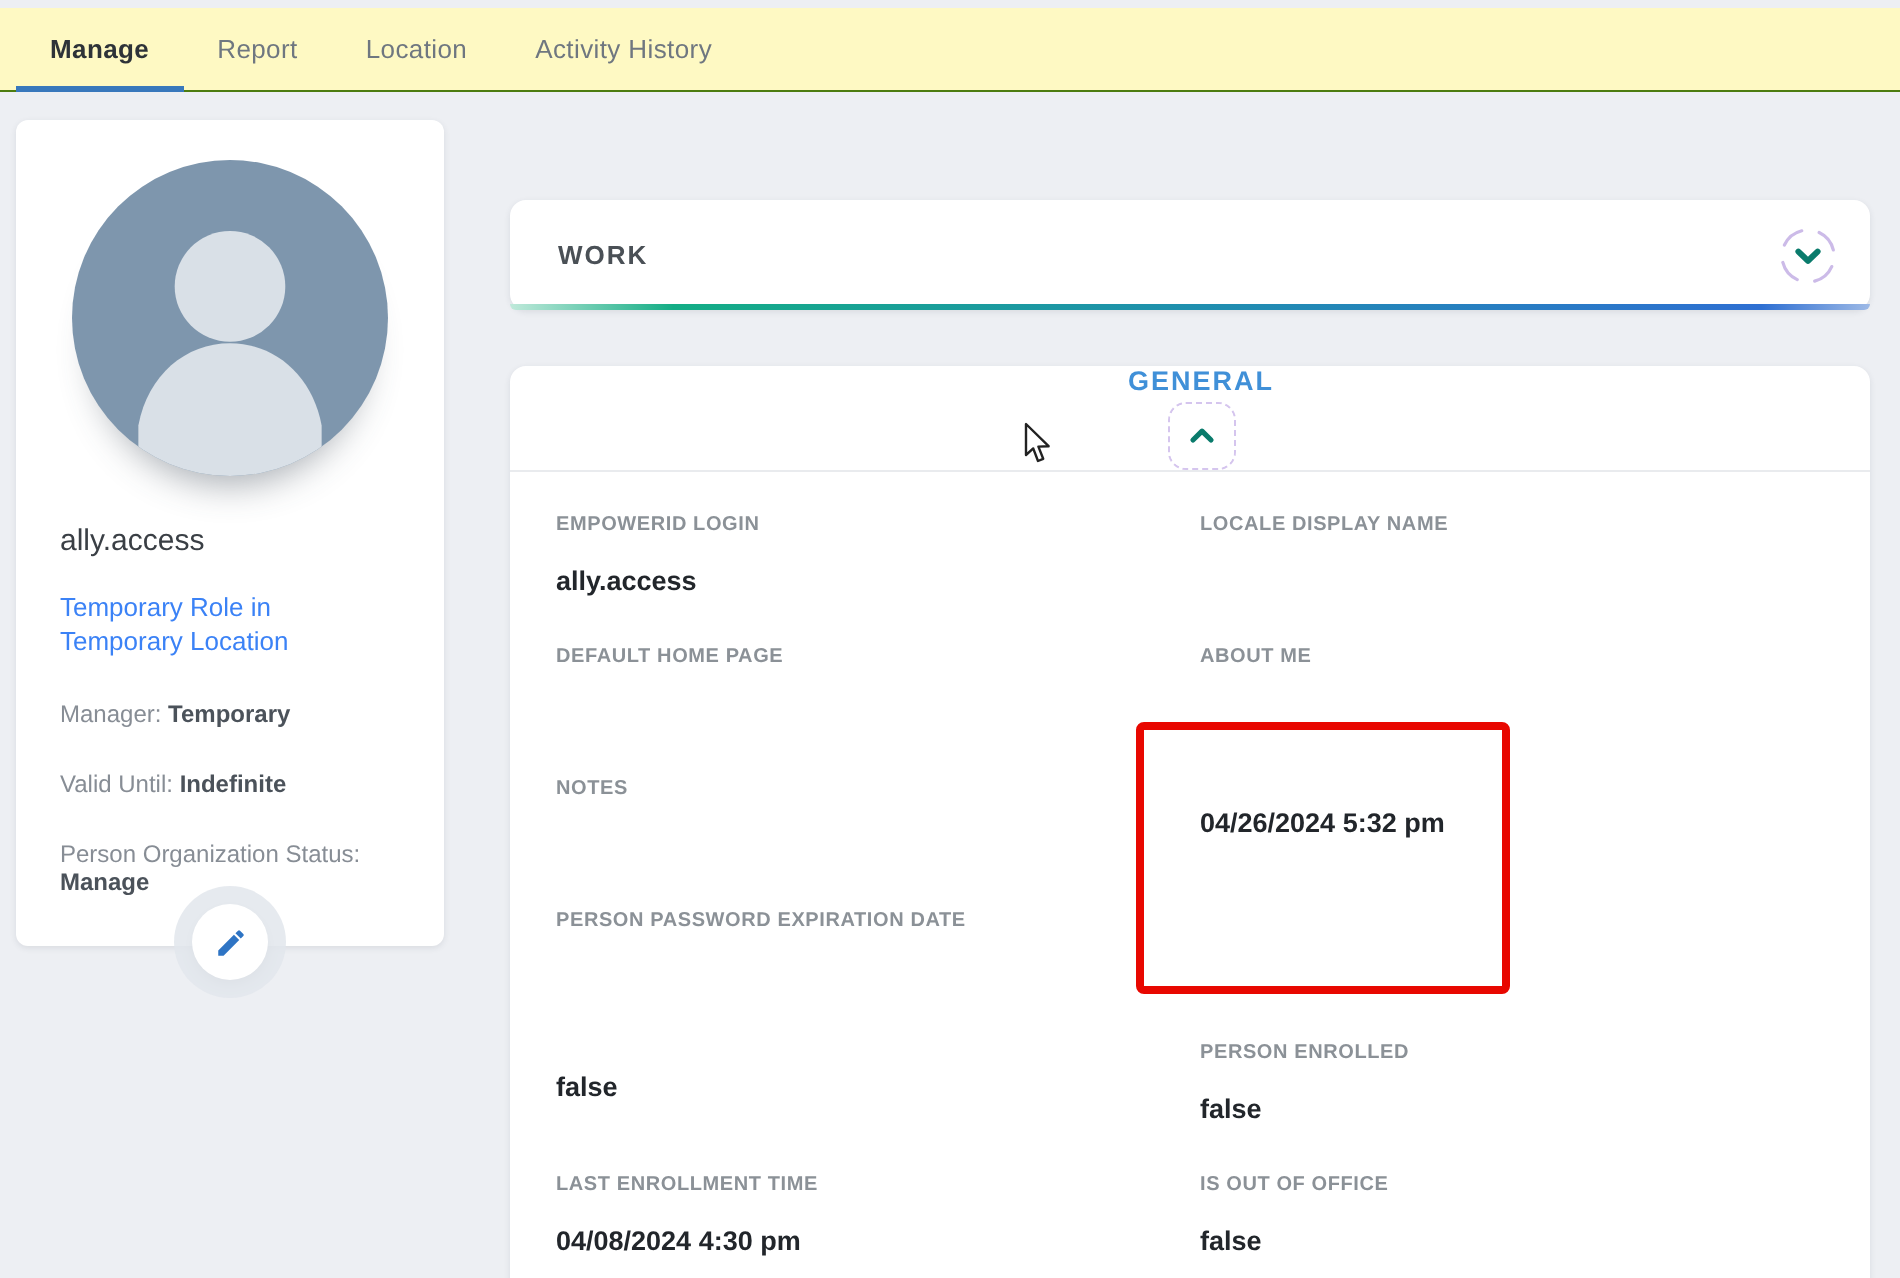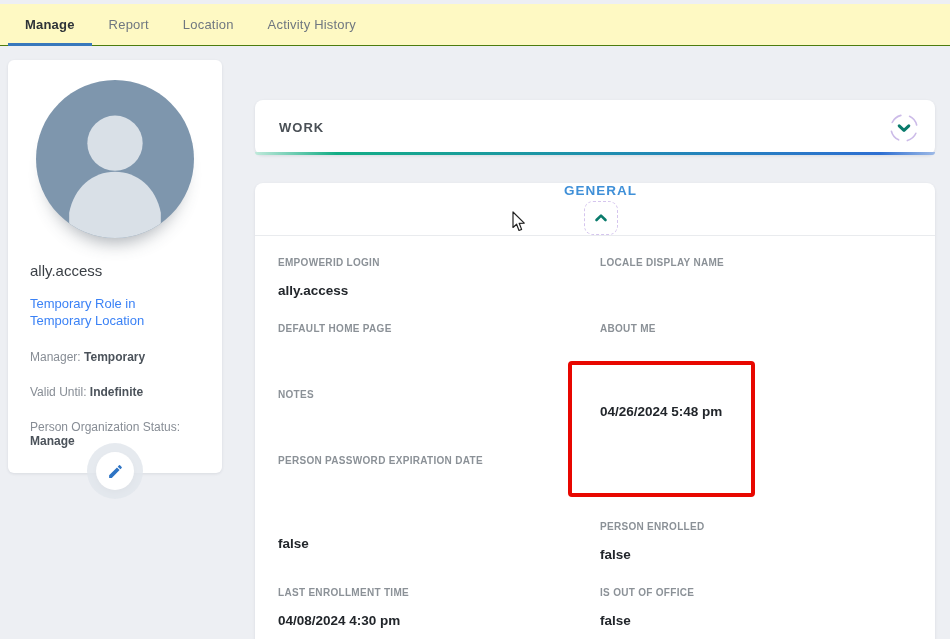--- a/index.html
+++ b/index.html
@@ -161,21 +161,21 @@
     </div>
     <div class="field">
       <div class="flabel">ABOUT ME</div>
       <div class="fvalue"></div>
     </div>
     <div class="field">
       <div class="flabel">NOTES</div>
       <div class="fvalue"></div>
     </div>
     <div class="field">
-      <div class="fvalue">04/26/2024 5:48 pm</div>
+      <div class="fvalue">04/26/2024 5:32 pm</div>
     </div>
     <div class="field">
       <div class="flabel">PERSON PASSWORD EXPIRATION DATE</div>
       <div class="fvalue"></div>
     </div>
     <div class="field">
     </div>
     <div class="field">
       <div class="fvalue">false</div>
     </div>

